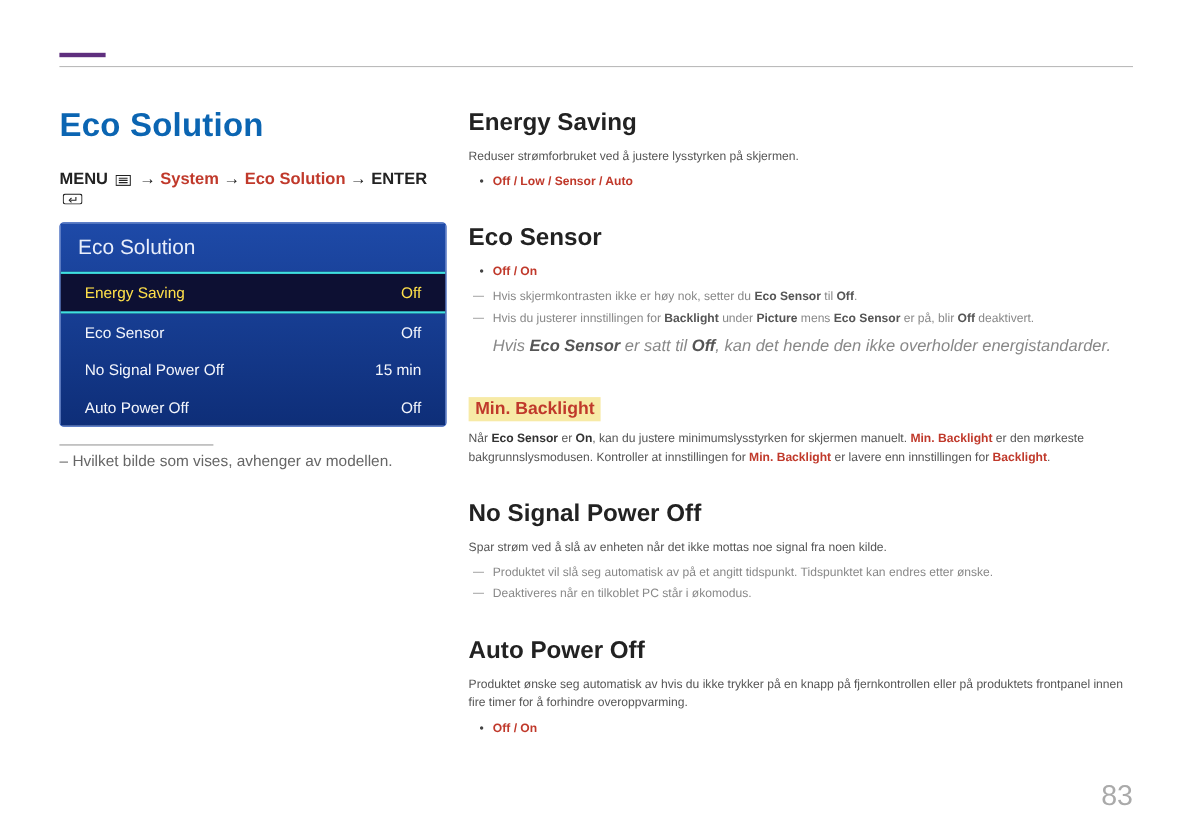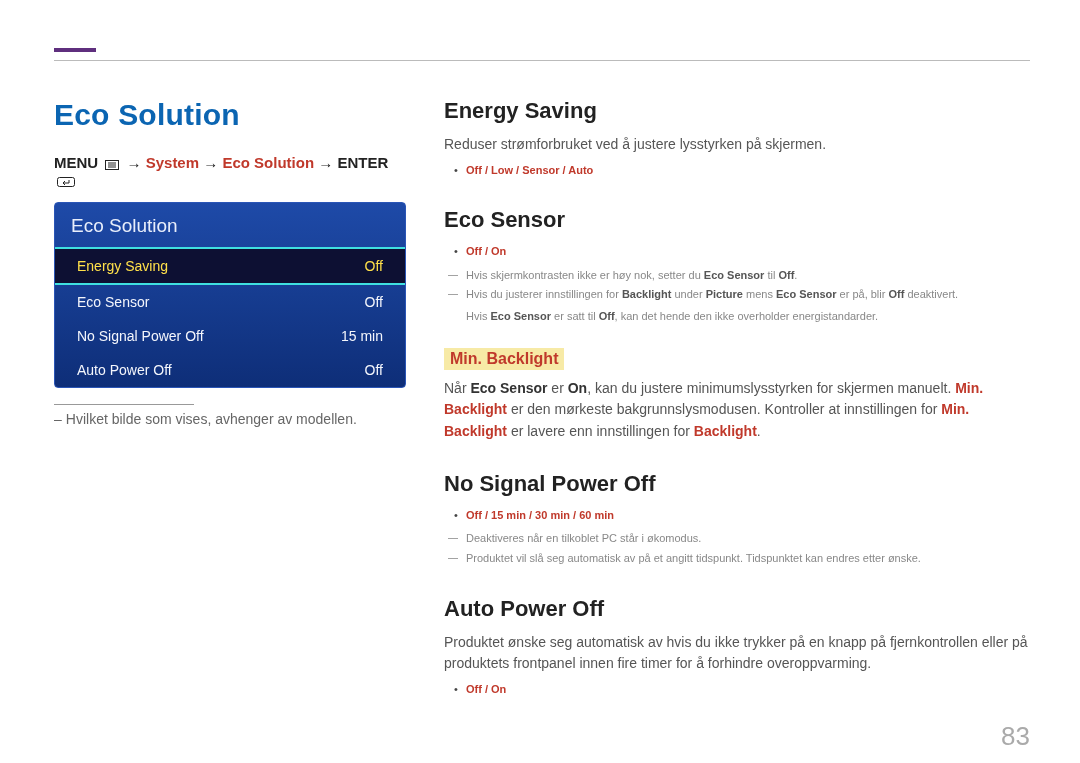--- a/index.html
+++ b/index.html
@@ -26,21 +26,21 @@
     right: 50px;
     border-top: 1px solid #bbb;
   }
   .page {
     position: absolute;
     top: 98px;
     left: 54px;
     right: 50px;
     bottom: 30px;
     display: flex;
-    gap: 38px;
+    gap: 20px;
   }
   .left-col { width: 352px; flex: 0 0 auto; }
   .right-col { flex: 1 1 auto; }
 
   h1.title {
     font-size: 30px;
     font-weight: 600;
     color: #0b65b2;
     margin-bottom: 22px;
     letter-spacing: .2px;
@@ -112,21 +112,21 @@
   .right-col h3 {
     display: inline-block;
     font-size: 16px;
     font-weight: 600;
     color: #c0392b;
     background: #f7eaa6;
     padding: 2px 6px;
     margin: 14px 0 8px;
   }
   .para {
-    font-size: 14px;
+    font-size: 11px;
     color: #555;
     line-height: 1.55;
     margin-bottom: 6px;
   }
   .para .strong { font-weight: 700; color: #333; }
   .para .accent { font-weight: 700; color: #c0392b; }
 
   ul.bullet, ul.dash {
     list-style: none;
     margin: 4px 0 6px;
@@ -159,33 +159,34 @@
   ul.dash > li::before {
     content: "―";
     position: absolute;
     left: 4px;
     top: 0;
     color: #888;
     font-size: 10px;
   }
   ul.dash > li .strong { font-weight: 700; color: #555; }
   .sub-para {
-    font-size: 11px;
+    font-size: 15px;
     color: #888;
     line-height: 1.6;
     padding-left: 22px;
     margin-top: -2px;
-    margin-bottom: 8px;
+    margin-bottom: 20px;
+    font-style: italic;
   }
   .sub-para .strong { font-weight: 700; color: #555; }
 
   .page-num {
     position: absolute;
     right: 50px;
-    bottom: 11px;
+    bottom: 24px;
     font-size: 26px;
     color: #aaa;
     font-weight: 300;
   }
 </style>
 </head>
 <body>
 
 <div class="chapter-mark"></div>
 <div class="hr-top"></div>
@@ -276,28 +277,24 @@
       <span>Hvis </span><span class="strong">Eco Sensor</span><span> er satt til </span><span class="strong">Off</span><span>, kan det hende den ikke overholder energistandarder.</span>
     </p>
 
     <h3>Min. Backlight</h3>
     <p class="para">
       <span>Når </span><span class="strong">Eco Sensor</span><span> er </span><span class="strong">On</span><span>, kan du justere minimumslysstyrken for skjermen manuelt. </span><span class="accent">Min. Backlight</span><span> er den mørkeste bakgrunnslysmodusen. Kontroller at innstillingen for </span><span class="accent">Min. Backlight</span><span> er lavere enn innstillingen for </span><span class="accent">Backlight</span><span>.</span>
     </p>
 
     
     <h2 class="spaced">No Signal Power Off</h2>
-    <ul class="bullet">
-      <li>
-        <span class="accent">Off</span><span class="sep"> / </span><span class="accent">15 min</span><span class="sep"> / </span><span class="accent">30 min</span><span class="sep"> / </span><span class="accent">60 min</span>
-      </li>
-    </ul>
+    <p class="para">Spar strøm ved å slå av enheten når det ikke mottas noe signal fra noen kilde.</p>
     <ul class="dash">
+      <li>Produktet vil slå seg automatisk av på et angitt tidspunkt. Tidspunktet kan endres etter ønske.</li>
       <li>Deaktiveres når en tilkoblet PC står i økomodus.</li>
-      <li>Produktet vil slå seg automatisk av på et angitt tidspunkt. Tidspunktet kan endres etter ønske.</li>
     </ul>
 
     
     <h2 class="spaced">Auto Power Off</h2>
     <p class="para">Produktet ønske seg automatisk av hvis du ikke trykker på en knapp på fjernkontrollen eller på produktets frontpanel innen fire timer for å forhindre overoppvarming.</p>
     <ul class="bullet">
       <li>
         <span class="accent">Off</span><span class="sep"> / </span><span class="accent">On</span>
       </li>
     </ul>

